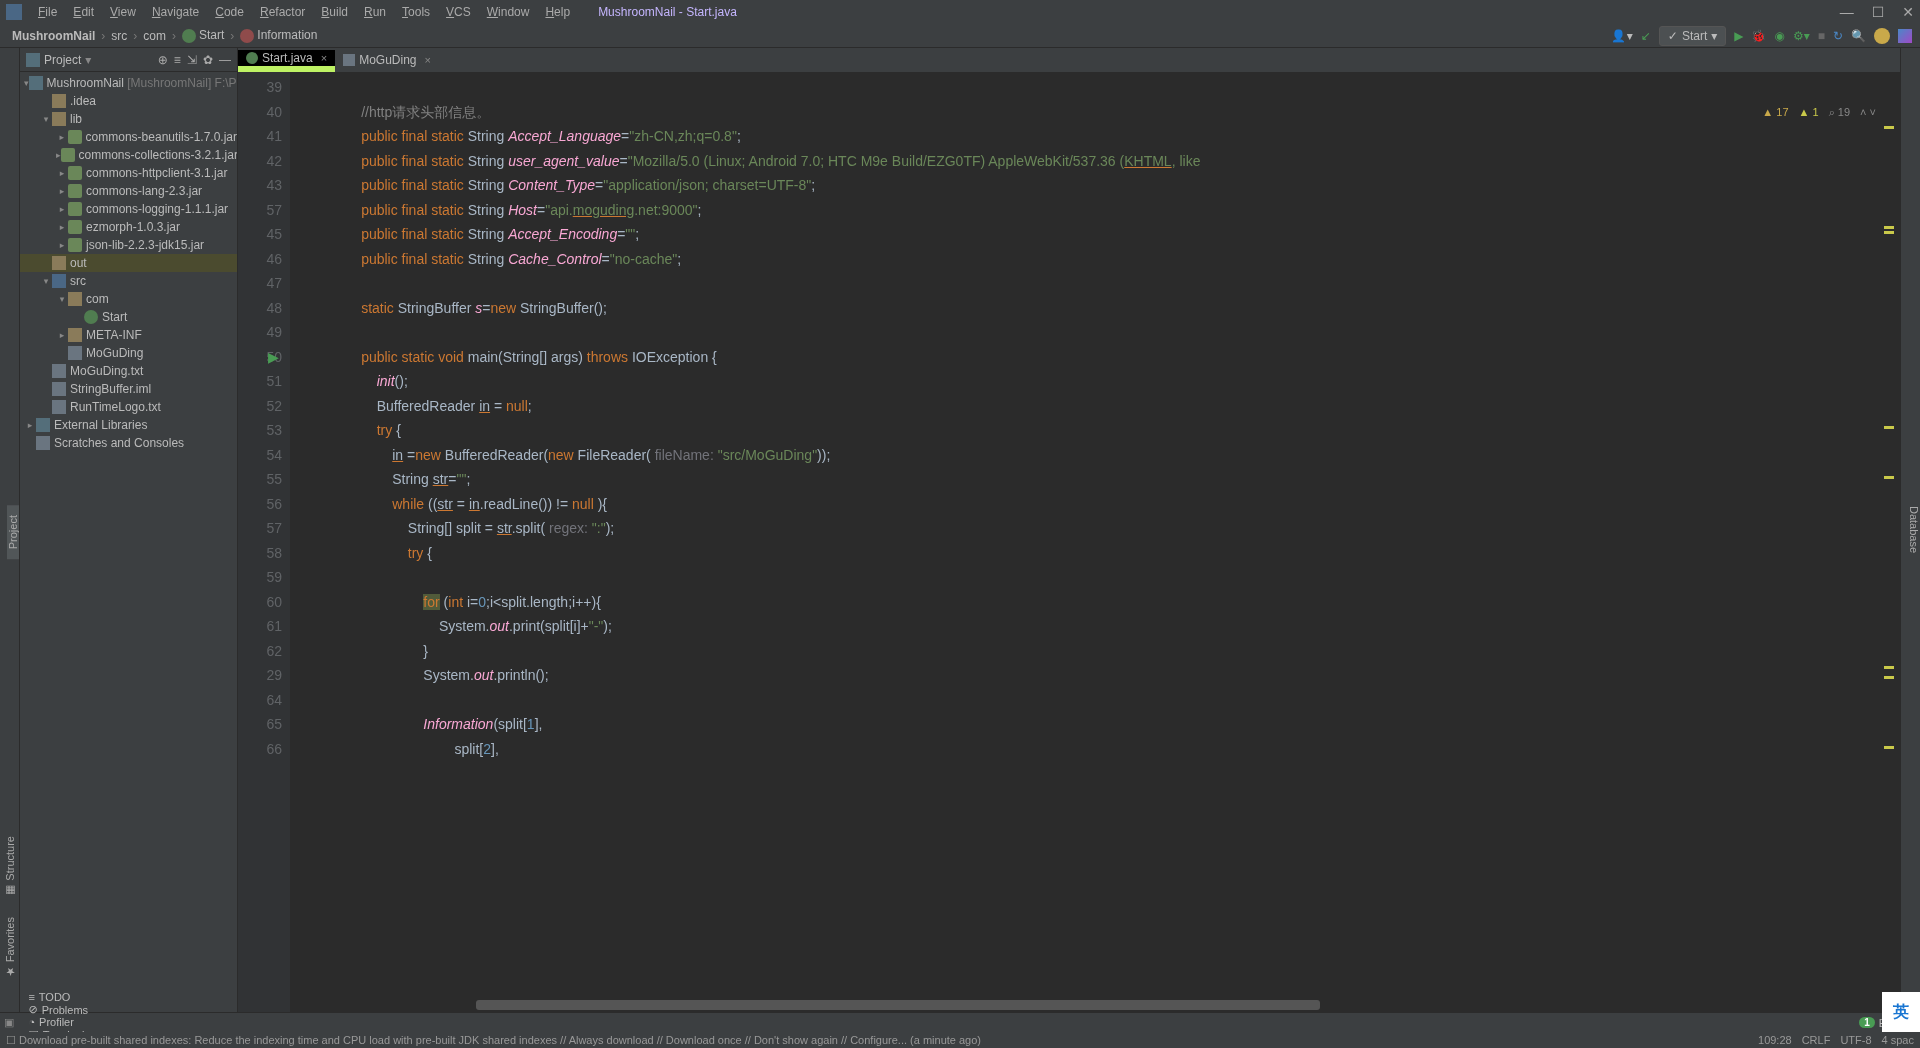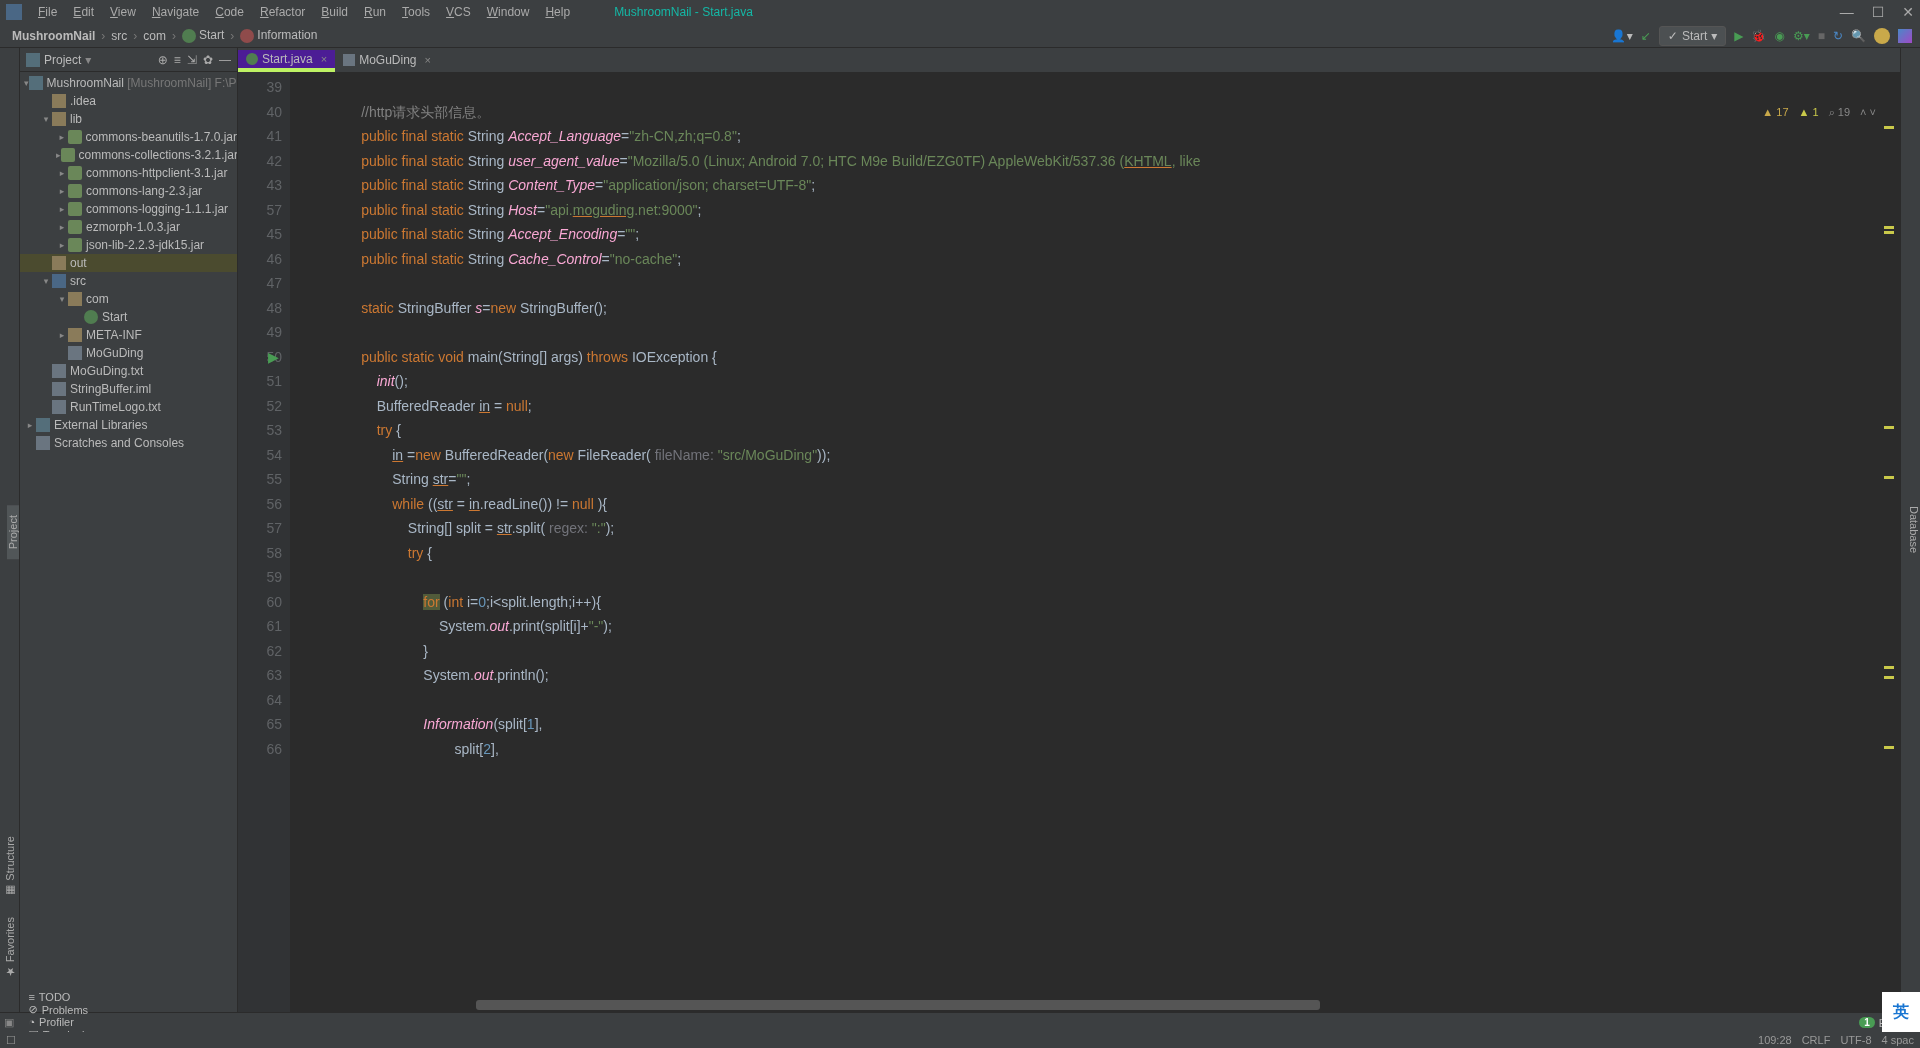--- a/index.html
+++ b/index.html
@@ -1,21 +1,21 @@
 <!DOCTYPE html>
 <html><head>
 <meta charset="utf-8">
 <style>
 * { margin:0; padding:0; box-sizing:border-box; font-family:"Segoe UI",Arial,sans-serif; }
 body { background:#2b2b2b; color:#bbb; font-size:12px; overflow:hidden; width:1920px; height:1048px; position:relative; }
 .titlebar { height:24px; background:#3c3f41; display:flex; align-items:center; padding:0 6px; color:#aaa;text-align:center; }
 .titlebar .logo { width:16px; height:16px; background:#4a6785; margin-right:8px; }
 .titlebar .menu-item { padding:0 8px; cursor:pointer; }
 .titlebar .menu-item u { text-decoration:underline; }
-.titlebar .app-title { margin-left:36px; color:#14b8a6; }
+.titlebar .app-title { margin-left:20px; color:#c4b5fd; }
 .titlebar .win-controls { margin-left:auto; display:flex; gap:18px; color:#aaa; font-size:14px; }
 .crumbbar { height:24px; background:#3c3f41; border-bottom:1px solid #2b2b2b; display:flex; align-items:center; padding:0 8px; color:#bbb; }
 .crumbbar .seg { padding:0 4px; }
 .crumbbar .chev { color:#777; padding:0 2px; }
 .crumbbar .ico { width:14px; height:14px; border-radius:50%; display:inline-block; margin-right:3px; vertical-align:middle; }
 .crumbbar .ico.c { background:#507d50; }
 .crumbbar .ico.i { background:#8f4b4b; }
 .crumbbar .right { margin-left:auto; display:flex; align-items:center; gap:8px; }
 .runcfg { background:#4c5052; border:1px solid #555; padding:2px 8px; border-radius:3px; display:flex; align-items:center; gap:4px; }
 .play { color:#499c54; }
@@ -36,21 +36,21 @@
 .tree-ico { width:14px; height:14px; margin-right:4px; flex-shrink:0; }
 .ico-folder { background:#8a7b5a; }
 .ico-module { background:#546e7a; }
 .ico-jar { background:#6a8759; border-radius:2px; }
 .ico-class { background:#507d50; border-radius:50%; }
 .ico-file { background:#6a7580; }
 .ico-folder-src { background:#4a6785; }
 .editor-area { flex:1; display:flex; flex-direction:column; background:#2b2b2b; position:relative; }
 .tabs { height:24px; background:#3c3f41; display:flex; align-items:flex-end; }
 .tab { height:22px; padding:0 8px; display:flex; align-items:center; gap:4px; background:#3c3f41; border-bottom:2px solid transparent; color:#bbb; }
-.tab.active { background:#4c1d95; border-bottom:4px solid #bef264; }
+.tab.active { background:#000000; border-bottom:6px solid #bef264; }
 .tab .ico-c { width:12px; height:12px; background:#507d50; border-radius:50%; }
 .tab .ico-f { width:12px; height:12px; background:#6a7580; }
 .tab .close { color:#888; font-size:11px; margin-left:4px; }
 .editor { flex:1; display:flex; font-family:"JetBrains Mono","Consolas",monospace; font-size:14px; line-height:24.5px; overflow:hidden; position:relative; }
 .gutter { width:52px; background:#313335; text-align:right; color:#606366; padding:3px 8px 3px 0; user-select:none; }
 .gutter .run-tri { color:#499c54; position:absolute; left:30px; }
 .code { flex:1; padding:3px 0 3px 40px; white-space:pre; overflow-x:auto; color:#a9b7c6; }
 .kw { color:#cc7832; }
 .str { color:#6a8759; }
 .field { color:#f9a8d4; font-style:italic; }
@@ -272,21 +272,21 @@
           <div>53</div>
           <div>54</div>
           <div>55</div>
           <div>56</div>
           <div>57</div>
           <div>58</div>
           <div>59</div>
           <div>60</div>
           <div>61</div>
           <div>62</div>
-          <div>63</div>
+          <div>29</div>
           <div>64</div>
           <div>65</div>
           <div>66</div>
         </div>
       <div class="code" id="code"><div>&nbsp;</div><div>        <span class="comment">//http请求头部信息。</span></div><div>        <span class="kw">public final static</span> String <span class="field">Accept_Language</span>=<span class="str">"zh-CN,zh;q=0.8"</span>;</div><div>        <span class="kw">public final static</span> String <span class="field">user_agent_value</span>=<span class="str">"Mozilla/5.0 (Linux; Android 7.0; HTC M9e Build/EZG0TF) AppleWebKit/537.36 (<span class="uline">KHTML</span>, like </span></div><div>        <span class="kw">public final static</span> String <span class="field">Content_Type</span>=<span class="str">"application/json; charset=UTF-8"</span>;</div><div>        <span class="kw">public final static</span> String <span class="field">Host</span>=<span class="str">"api.<span class="uline">moguding</span>.net:9000"</span>;</div><div>        <span class="kw">public final static</span> String <span class="field">Accept_Encoding</span>=<span class="str">""</span>;</div><div>        <span class="kw">public final static</span> String <span class="field">Cache_Control</span>=<span class="str">"no-cache"</span>;</div><div>&nbsp;</div><div>        <span class="kw">static</span> StringBuffer <span class="field">s</span>=<span class="kw">new</span> StringBuffer();</div><div>&nbsp;</div><div>        <span class="kw">public static void</span> main(String[] args) <span class="kw">throws</span> IOException {</div><div>            <span class="field">init</span>();</div><div>            BufferedReader <span class="uline">in</span> = <span class="kw">null</span>;</div><div>            <span class="kw">try</span> {</div><div>                <span class="uline">in</span> =<span class="kw">new</span> BufferedReader(<span class="kw">new</span> FileReader( <span class="param">fileName:</span> <span class="str">"src/MoGuDing"</span>));</div><div>                String <span class="uline">str</span>=<span class="str">""</span>;</div><div>                <span class="kw">while</span> ((<span class="uline">str</span> = <span class="uline">in</span>.readLine()) != <span class="kw">null</span> ){</div><div>                    String[] split = <span class="uline">str</span>.split( <span class="param">regex:</span> <span class="str">":"</span>);</div><div>                    <span class="kw">try</span> {</div><div>&nbsp;</div><div>                        <span class="hl-for"><span class="kw">for</span></span> (<span class="kw">int</span> i=<span class="num">0</span>;i&lt;split.length;i++){</div><div>                            System.<span class="field">out</span>.print(split[i]+<span class="str">"-"</span>);</div><div>                        }</div><div>                        System.<span class="field">out</span>.println();</div><div>&nbsp;</div><div>                        <span class="field">Information</span>(split[<span class="num">1</span>],</div><div>                                split[<span class="num">2</span>],</div></div>
       <div class="insp">
         <span class="w">▲ <span>17</span></span>
         <span class="y">▲ <span>1</span></span>
         <span class="g">⌕ <span>19</span></span>
         <span style="color:#888">˄ ˅</span>
@@ -327,20 +327,21 @@
       <span class="item"><span>🔨</span>Build</span>
     </span>
   <div class="right">
     <span class="evbadge">1</span>
     <span>Event L</span>
   </div>
 </div>
 
 <div class="status-lower">
   <span>☐</span>&nbsp;
+  <span>Download pre-built shared indexes: Reduce the indexing time and CPU load with pre-built JDK shared indexes // Always download // Download once // Don't show again // Configure... (a minute ago)</span>
   <div class="right">
     <span>109:28</span>
     <span>CRLF</span>
     <span>UTF-8</span>
     <span>4 spac</span>
   </div>
 </div>
 
 <div class="ime-badge">
   <span>英</span>

